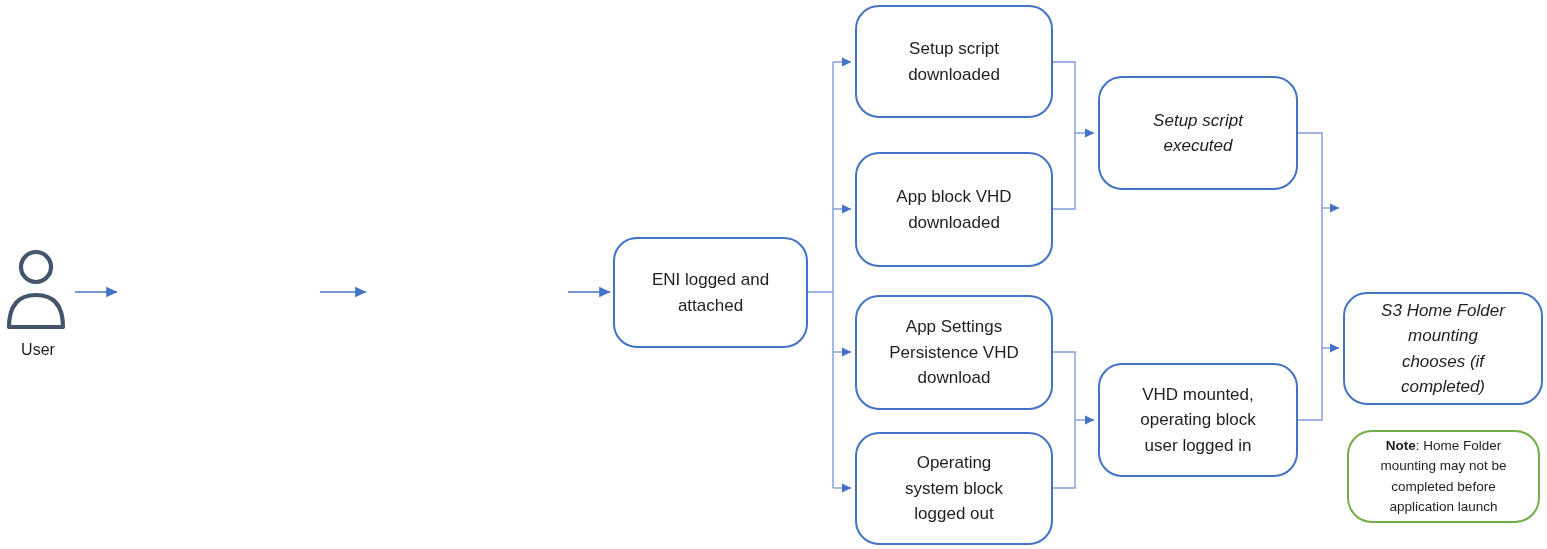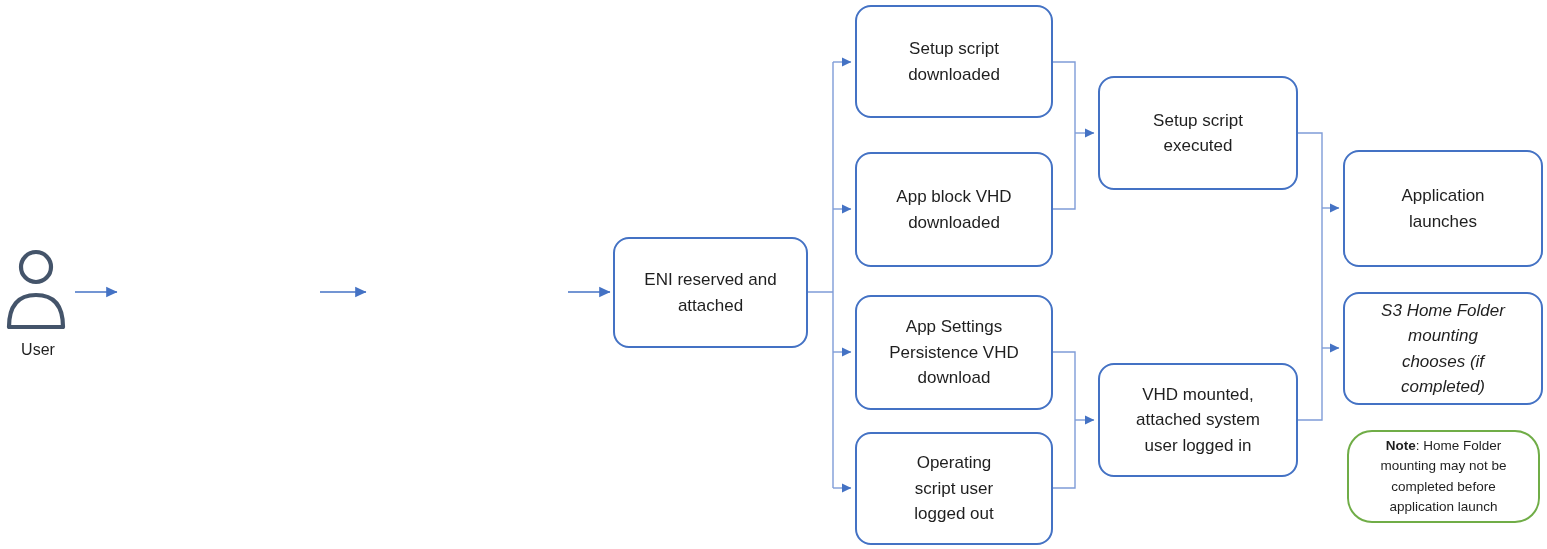--- a/index.html
+++ b/index.html
@@ -41,21 +41,21 @@
     fill: none;
     marker-end: url(#ah);
   }
   .arrow.light {
     stroke: var(--connector-light);
     stroke-width: 1.4;
   }
   .node {
     position: absolute;
     border: 2px solid var(--box-border);
-    border-radius: 16px;
+    border-radius: 24px;
     background: var(--background);
     display: flex;
     align-items: center;
     justify-content: center;
     text-align: center;
     color: var(--text);
     font-size: 17px;
     line-height: 1.5;
   }
   .node .lbl { display: inline-block; }
@@ -131,50 +131,47 @@
     <svg width="64" height="80" viewBox="0 0 64 80">
       <circle class="person" cx="30" cy="18" r="15"></circle>
       <path class="person" d="M3 78 Q3 46 30 46 Q57 46 57 78 Z" stroke-linejoin="round"></path>
     </svg>
   </div>
   <div class="user-label">User</div>
 
 
 
   <div class="node" style="left:613px;top:237px;width:195px;height:111px;">
-    <span class="lbl" style="max-width:150px;">ENI reserved and attached</span>
+    <span class="lbl" style="max-width:150px;">ENI logged and attached</span>
   </div>
 
   <div class="node" style="left:855px;top:5px;width:198px;height:113px;">
     <span class="lbl" style="max-width:150px;">Setup script downloaded</span>
   </div>
 
   <div class="node" style="left:855px;top:295px;width:198px;height:115px;">
     <span class="lbl" style="max-width:150px;">App Settings Persistence VHD download</span>
   </div>
 
   <div class="node" style="left:855px;top:152px;width:198px;height:115px;">
     <span class="lbl" style="max-width:150px;">App block VHD downloaded</span>
   </div>
 
   <div class="node" style="left:855px;top:432px;width:198px;height:113px;">
-    <span class="lbl" style="max-width:112px;">Operating script user logged out</span>
+    <span class="lbl" style="max-width:112px;">Operating system block logged out</span>
   </div>
 
   <div class="node" style="left:1098px;top:76px;width:200px;height:114px;">
-    <span class="lbl" style="max-width:150px;">Setup script executed</span>
+    <span class="lbl" style="max-width:150px;font-style:italic;">Setup script executed</span>
   </div>
 
   <div class="node" style="left:1098px;top:363px;width:200px;height:114px;">
-    <span class="lbl" style="max-width:152px;">VHD mounted, attached system user logged in</span>
+    <span class="lbl" style="max-width:152px;">VHD mounted, operating block user logged in</span>
   </div>
 
-  <div class="node" style="left:1343px;top:150px;width:200px;height:117px;">
-    <span class="lbl" style="max-width:144px;">Application launches</span>
-  </div>
 
   <div class="node" style="left:1343px;top:292px;width:200px;height:113px;font-style:italic;">
     <span class="lbl">
       <span class="lbl-line">S3 Home Folder</span>
       <span class="lbl-line">mounting</span>
       <span class="lbl-line">chooses (if</span>
       <span class="lbl-line">completed)</span>
     </span>
   </div>
 

